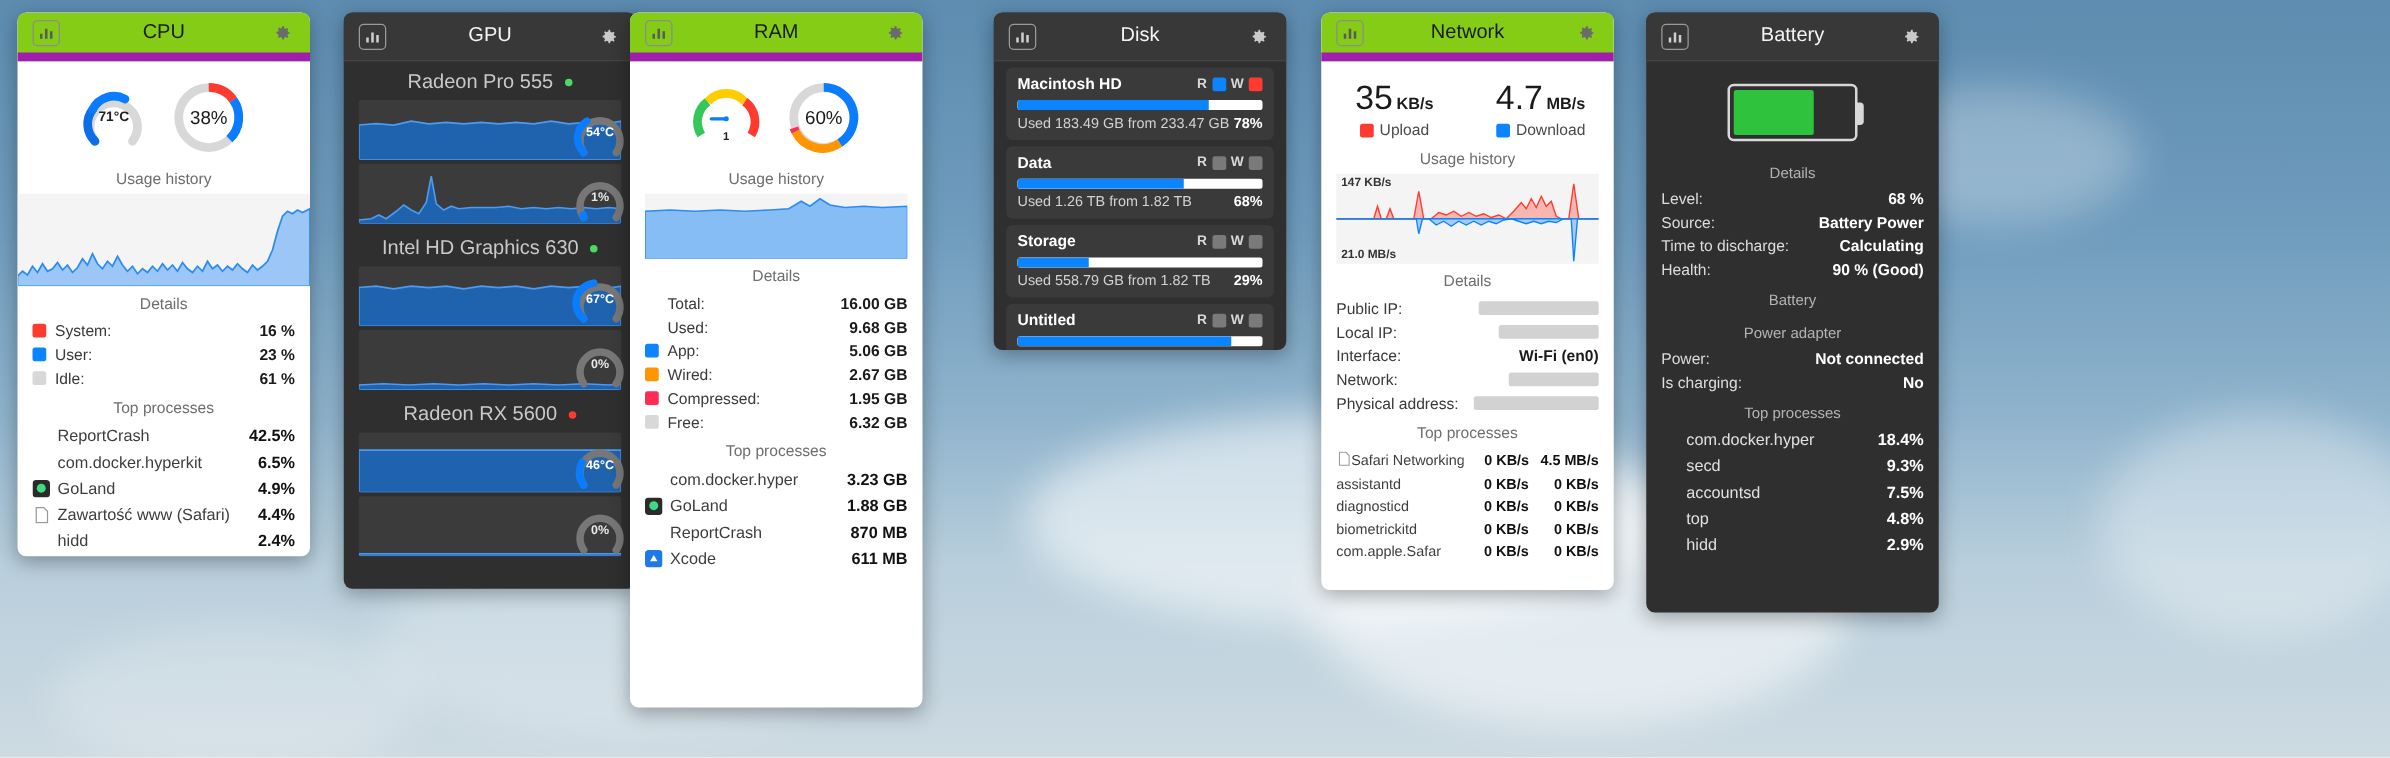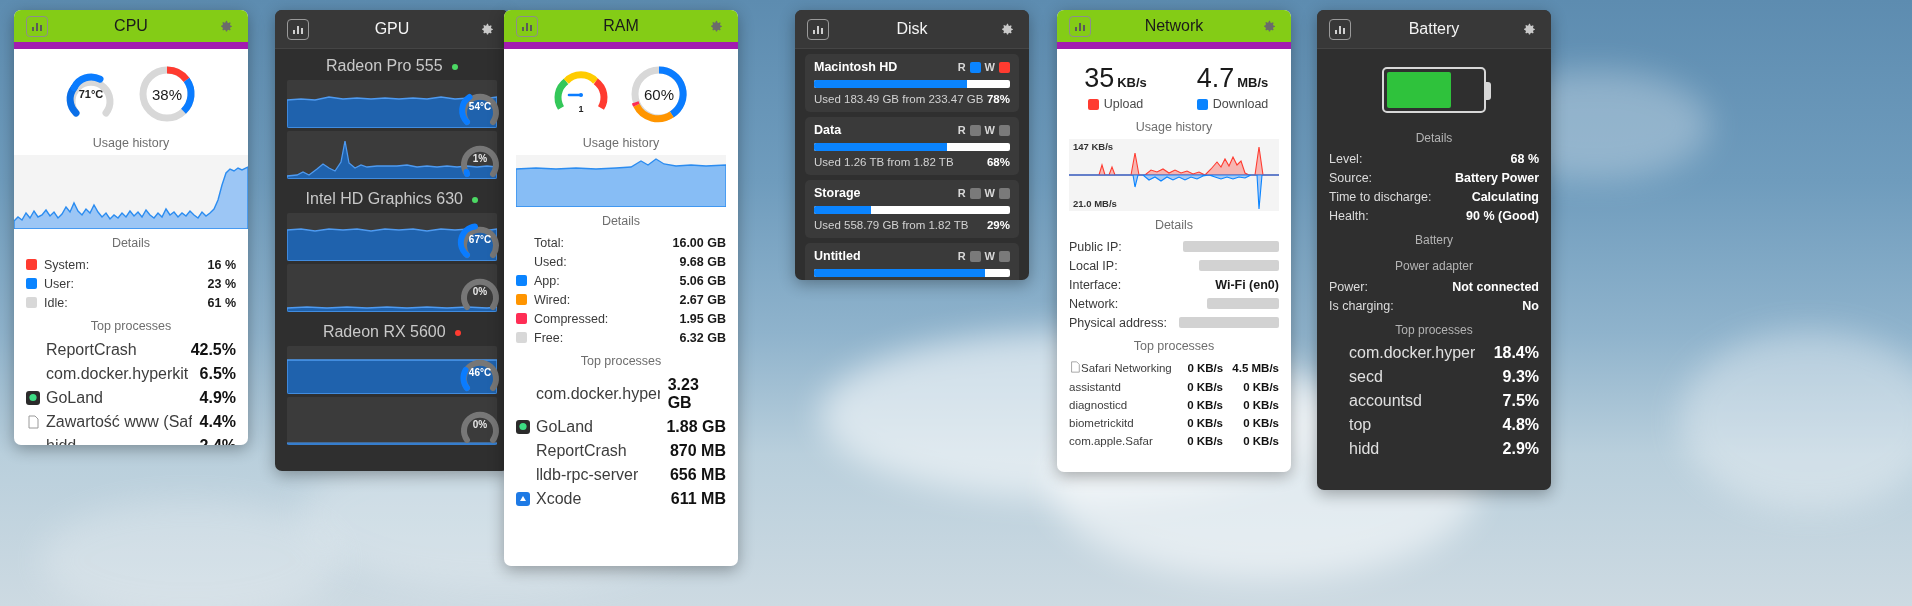--- a/index.html
+++ b/index.html
@@ -42,21 +42,21 @@
   .body{flex:1;overflow:hidden;}
 
   .section-title{text-align:center;font-size:12.5px;color:#6e6e6e;padding:7px 0 5px;}
 
   .row{display:flex;align-items:center;font-size:12.5px;padding:2.5px 12px;}
   .row .lbl{color:#3a3a3a;}
   .dark .row .lbl{color:#dcdcdc;}
   .row .val{margin-left:auto;font-weight:700;color:#1a1a1a;}
   .dark .row .val{color:#ffffff;}
   .sw{width:11px;height:11px;border-radius:2px;margin-right:7px;flex:0 0 11px;}
-  .proc{display:flex;align-items:center;font-size:16px;padding:3px 12px;color:#3d3d3d;}
+  .proc{display:flex;align-items:center;font-size:13px;padding:3px 12px;color:#3d3d3d;}
   .dark .proc{color:#e0e0e0;}
   .proc .pname{overflow:hidden;white-space:nowrap;}
   .proc .pval{margin-left:auto;font-weight:700;color:#111;padding-left:8px;}
   .dark .proc .pval{color:#fff;}
   .proc .pico{width:14px;height:14px;margin-right:6px;flex:0 0 14px;}
 
   
   #cpu{left:14px;top:10px;width:234px;height:435px;}
   .gaugerow{display:flex;align-items:center;justify-content:center;gap:18px;padding:14px 0 4px;}
   .histbox{background:#f4f4f4;height:74px;position:relative;overflow:hidden;margin:0;}
@@ -420,25 +420,20 @@
             </svg></span>
           <span class="pname">GoLand</span>
           <span class="pval">1.88 GB</span>
         </div>
       <div class="proc">
           <span class="pico"></span>
           <span class="pname">ReportCrash</span>
           <span class="pval">870 MB</span>
         </div>
       <div class="proc">
-          <span class="pico"></span>
-          <span class="pname">lldb-rpc-server</span>
-          <span class="pval">656 MB</span>
-        </div>
-      <div class="proc">
           <span class="pico"><svg viewBox="0 0 14 14" style="width:14px;height:14px">
               <rect width="14" height="14" rx="3" fill="#1e7ae5"></rect>
               <path d="M4 9l3-5 3 5z" fill="#fff"></path>
             </svg></span>
           <span class="pname">Xcode</span>
           <span class="pval">611 MB</span>
         </div>
     </div>
   </div>
 </div>

